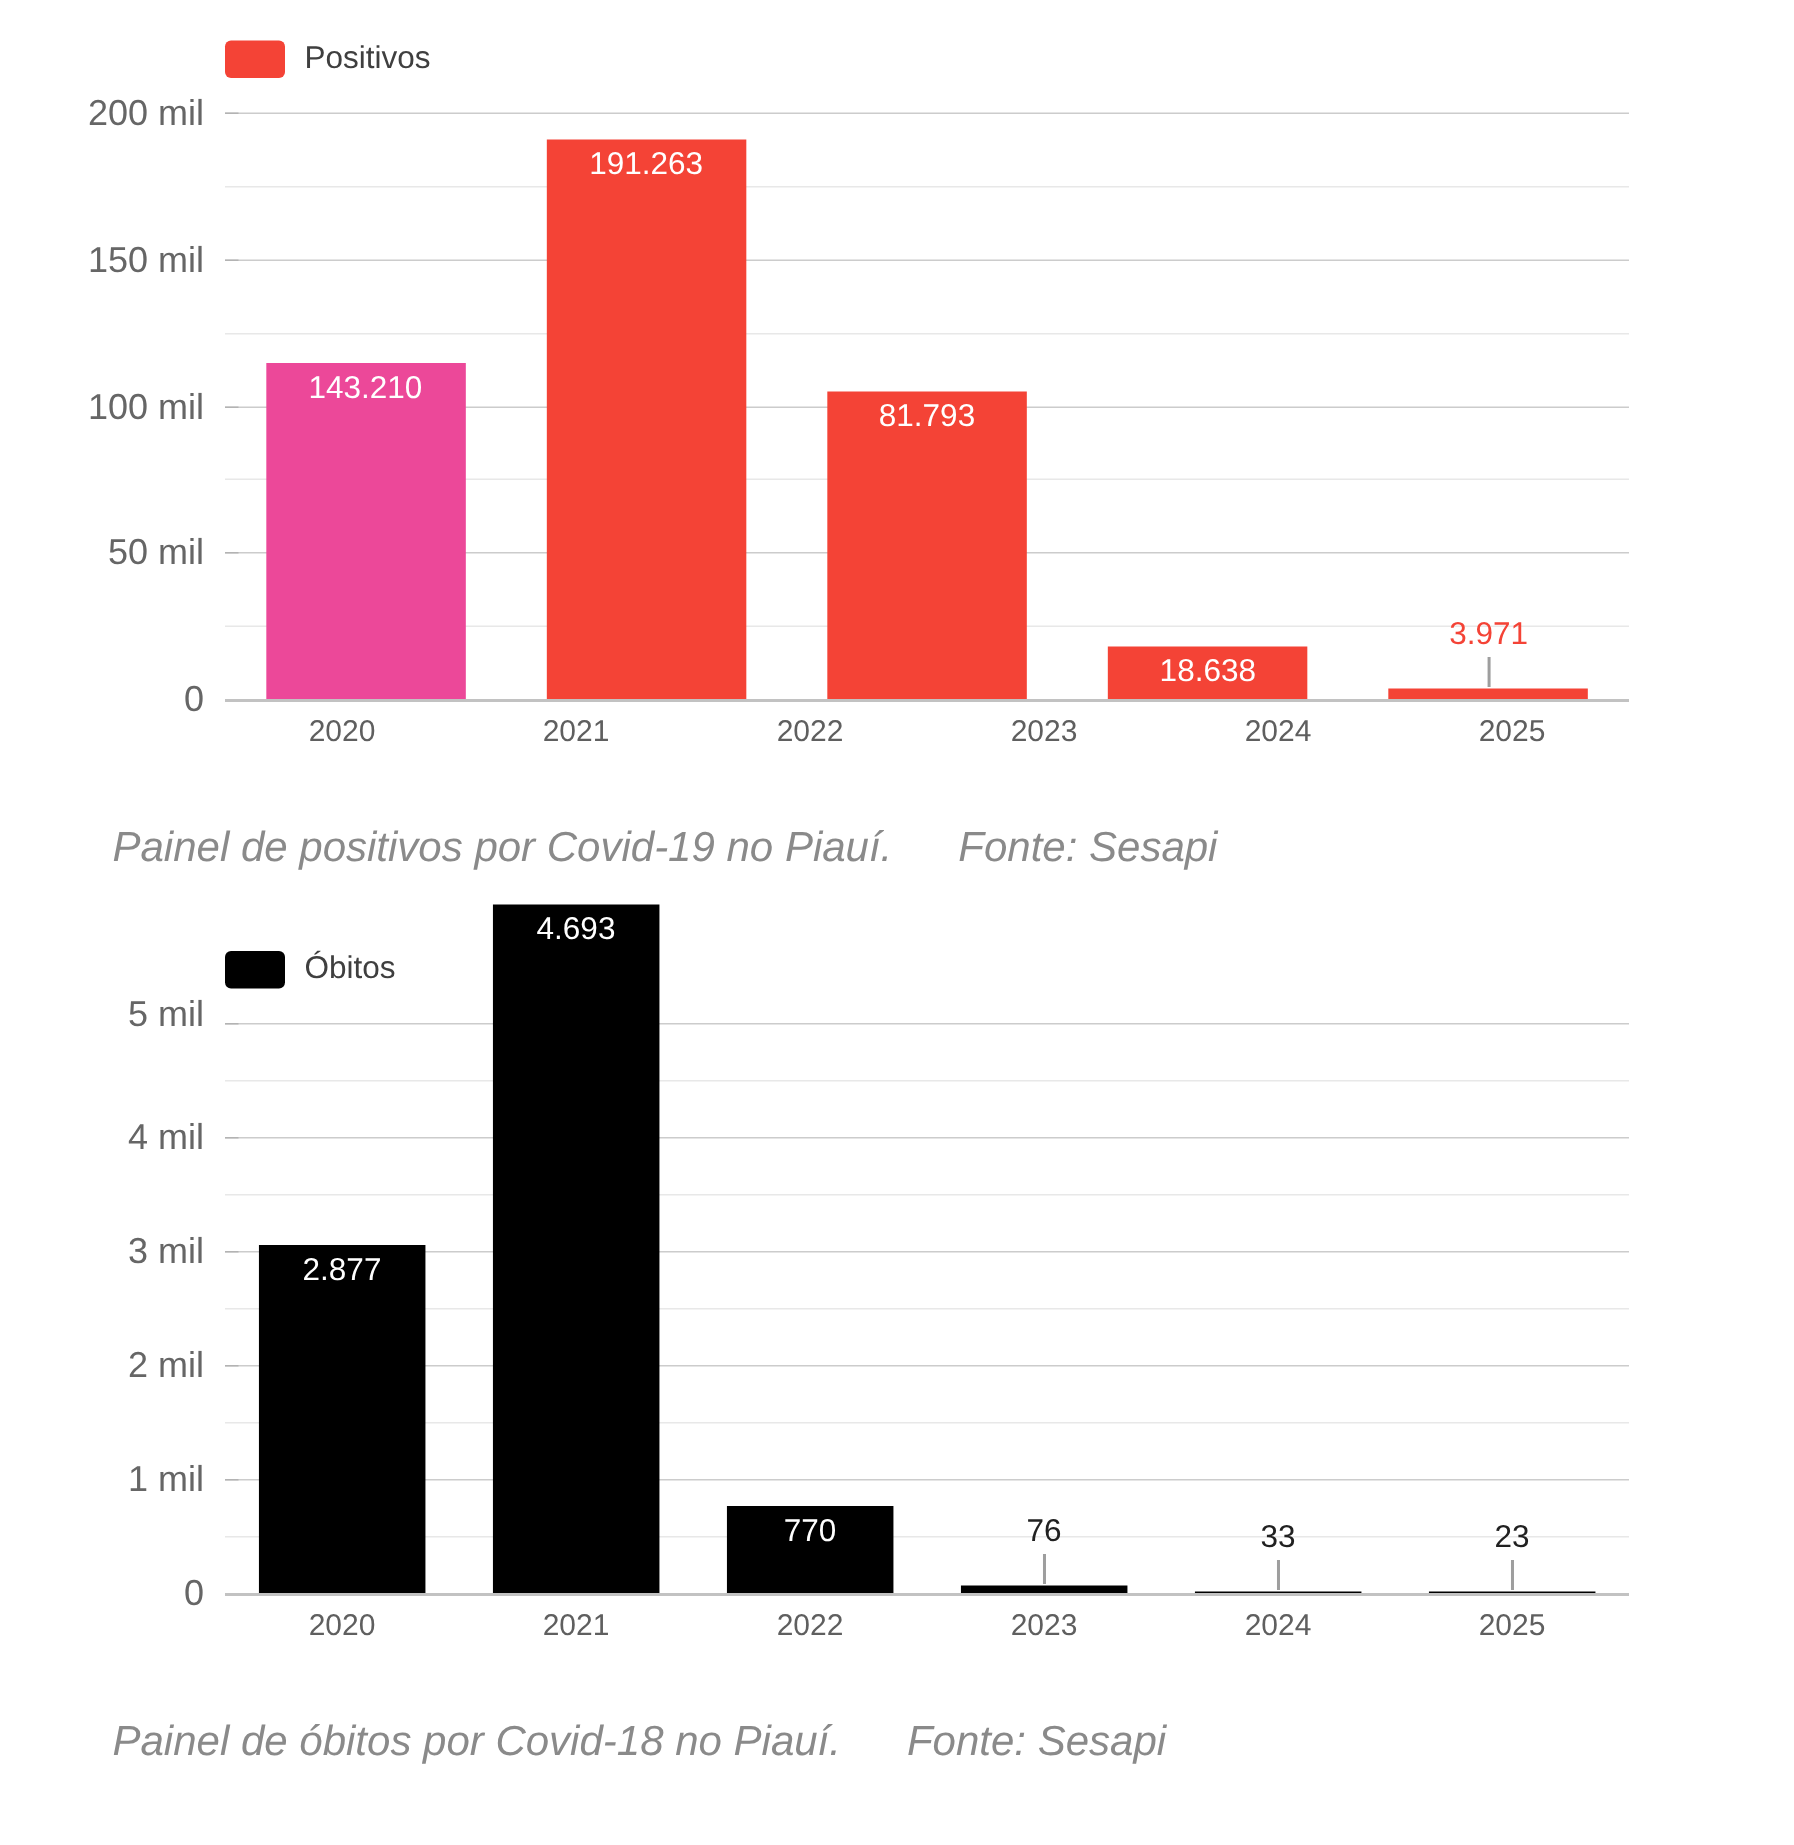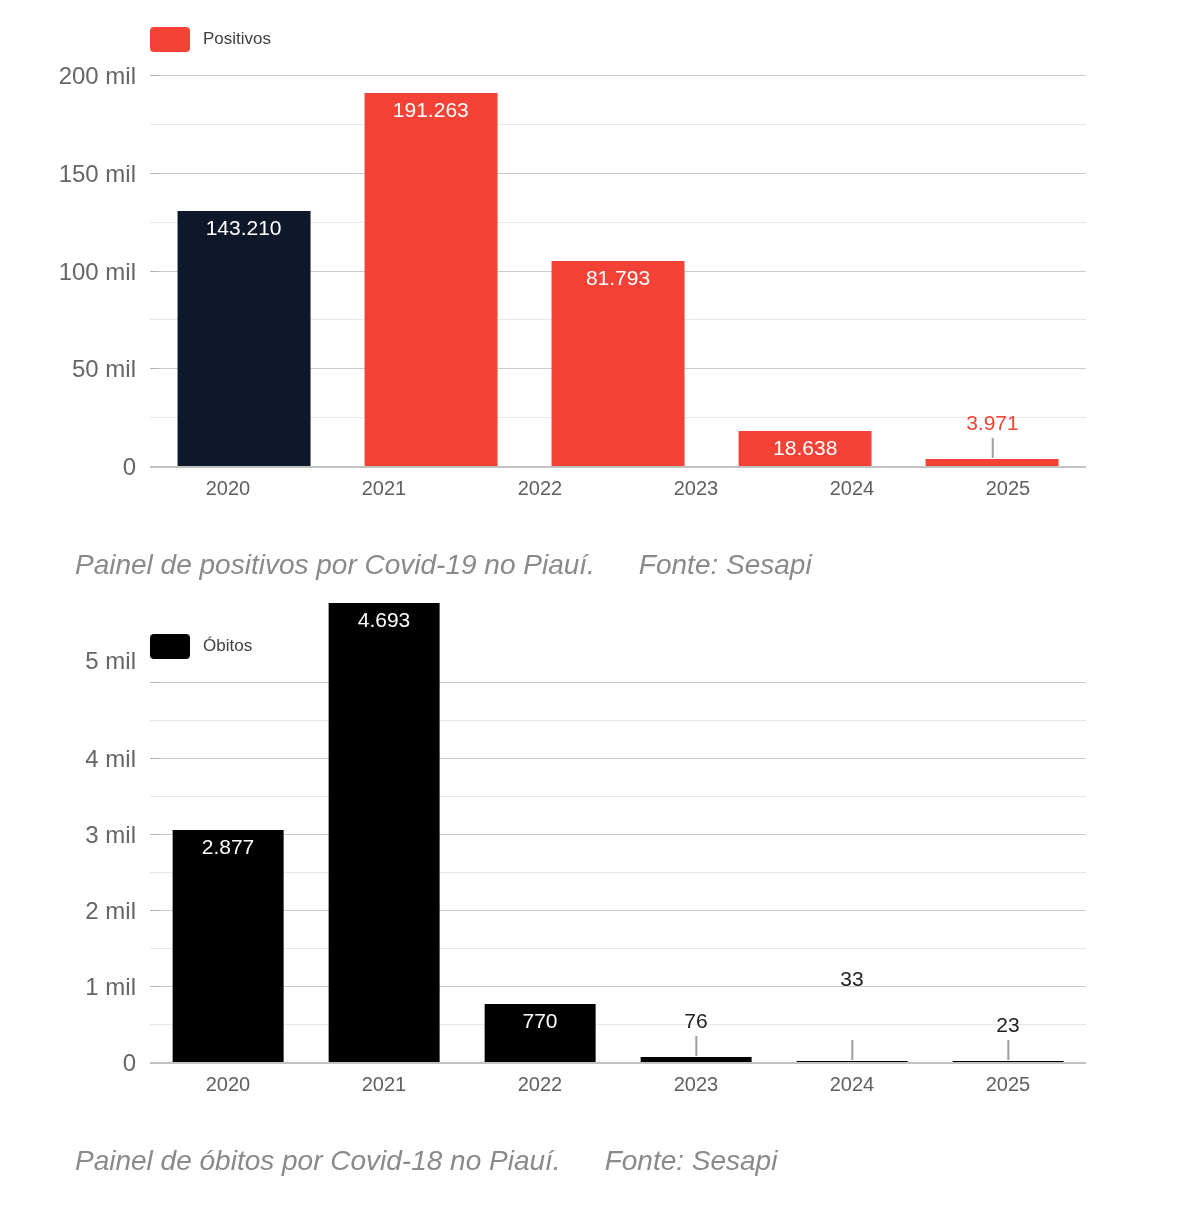--- a/index.html
+++ b/index.html
@@ -20,21 +20,21 @@
     margin-left: 150px;
     height: 30px;
   }
   .swatch {
     width: 40px;
     height: 25px;
     border-radius: 4px;
     margin-right: 13px;
   }
   .legend-label {
-    font-size: 17px;
+    font-size: 21px;
     color: #3f3f3f;
   }
 
   
   .plot {
     position: relative;
     margin-left: 150px;
     width: 936px;
     margin-top: 22px;
   }
@@ -155,21 +155,21 @@
         <div class="gridline" style="bottom: 342.125px;"></div>
         <div class="gridline major" style="bottom: 391px;"></div>
         <div class="ytick" style="bottom: -10px;">0</div>
         <div class="ytick" style="bottom: 87.75px;">50 mil</div>
         <div class="ytick" style="bottom: 185.5px;">100 mil</div>
         <div class="ytick" style="bottom: 283.25px;">150 mil</div>
         <div class="ytick" style="bottom: 381px;">200 mil</div>
         <div class="baseline"></div>
         <div class="bars">
           <div class="col">
-            <div class="bar" style="height: 256px; background: #0f172a;">
+            <div class="bar" style="height: 225px; background: #ec4899;">
               <div class="val inside" style="color: rgb(255, 255, 255);">143.210</div>
             </div>
           </div>
           <div class="col">
             <div class="bar" style="height: 373.919px; background: rgb(244, 67, 54);">
               <div class="val inside" style="color: rgb(255, 255, 255);">191.263</div>
             </div>
           </div>
           <div class="col">
             <div class="bar" style="height: 206px; background: rgb(244, 67, 54);">
@@ -217,21 +217,21 @@
         <div class="gridline major" style="bottom: 228px;"></div>
         <div class="gridline" style="bottom: 266px;"></div>
         <div class="gridline major" style="bottom: 304px;"></div>
         <div class="gridline" style="bottom: 342px;"></div>
         <div class="gridline major" style="bottom: 380px;"></div>
         <div class="ytick" style="bottom: -10px;">0</div>
         <div class="ytick" style="bottom: 66px;">1 mil</div>
         <div class="ytick" style="bottom: 142px;">2 mil</div>
         <div class="ytick" style="bottom: 218px;">3 mil</div>
         <div class="ytick" style="bottom: 294px;">4 mil</div>
-        <div class="ytick" style="bottom: 392px; margin-left: 34px;">5 mil</div>
+        <div class="ytick" style="bottom: 376px; margin-left: 34px;">5 mil</div>
         <div class="baseline"></div>
         <div class="bars">
           <div class="col">
             <div class="bar" style="height: 233px; background: rgb(0, 0, 0);">
               <div class="val inside" style="color: rgb(255, 255, 255);">2.877</div>
             </div>
           </div>
           <div class="col">
             <div class="bar" style="height: 460px; background: rgb(0, 0, 0);">
               <div class="val inside" style="color: rgb(255, 255, 255);">4.693</div>
@@ -243,21 +243,21 @@
             </div>
           </div>
           <div class="col">
             <div class="callout" style="bottom: 6.776px;">
               <div class="val" style="color: rgb(33, 33, 33);">76</div>
               <div class="callout-line"></div>
             </div>
             <div class="bar" style="height: 5.776px; background: rgb(0, 0, 0);"></div>
           </div>
           <div class="col">
-            <div class="callout" style="bottom: 3.508px; gap: 46px;">
+            <div class="callout" style="bottom: 3.508px;">
               <div class="val" style="color: rgb(33, 33, 33);">33</div>
               <div class="callout-line"></div>
             </div>
             <div class="bar" style="height: 2.508px; background: rgb(0, 0, 0);"></div>
           </div>
           <div class="col">
             <div class="callout" style="bottom: 3px;">
               <div class="val" style="color: rgb(33, 33, 33);">23</div>
               <div class="callout-line"></div>
             </div>

